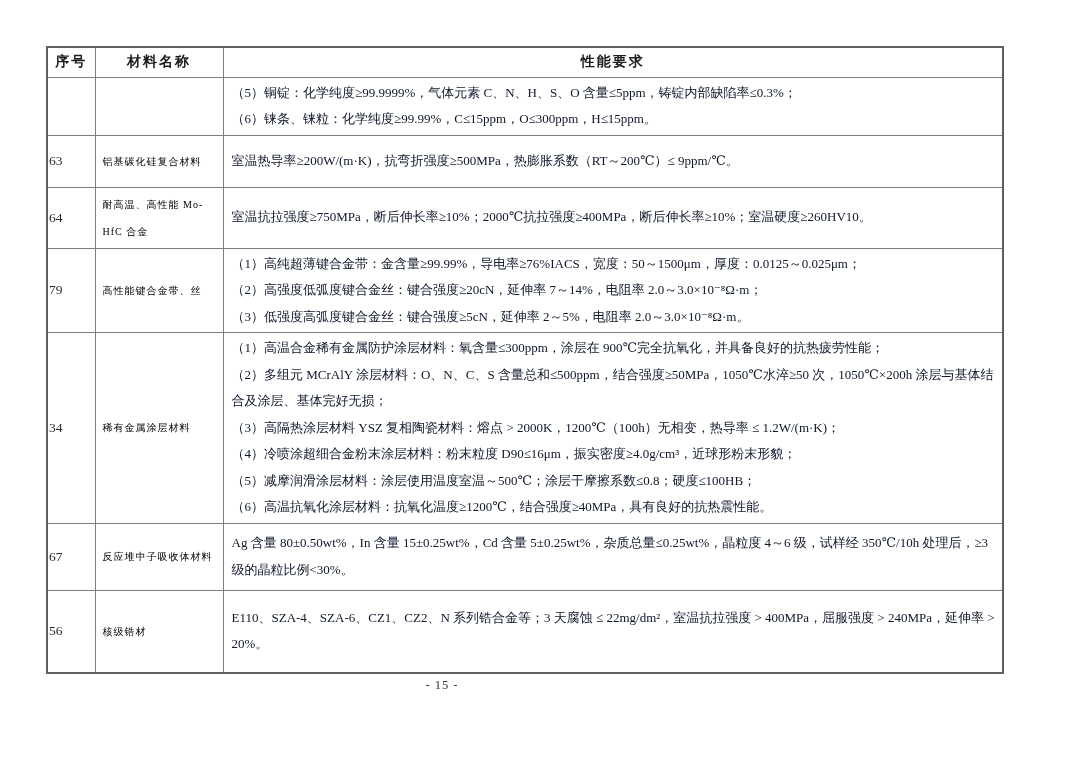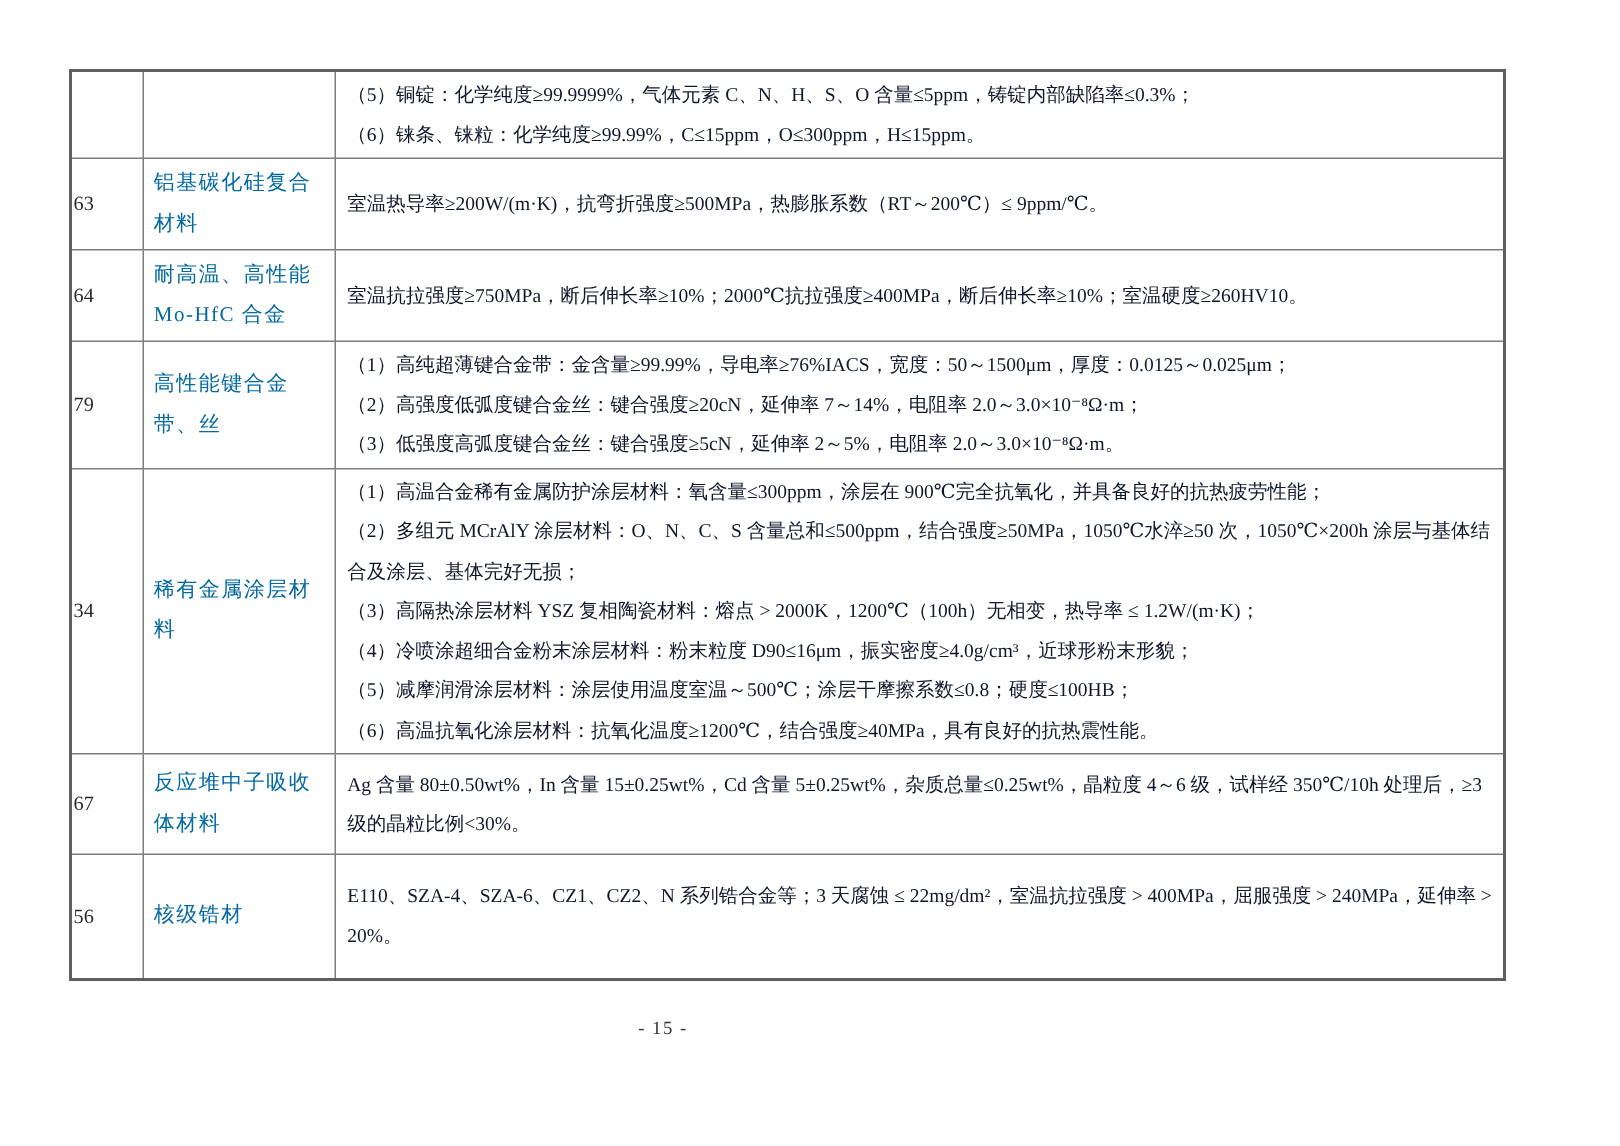--- a/index.html
+++ b/index.html
@@ -35,22 +35,22 @@
 
   th{
     font-family:"Liberation Sans","DejaVu Sans",sans-serif;
     font-weight:bold;font-size:14px;letter-spacing:2px;
     text-align:center;color:#1e1e1e;background:#ffffff;
   }
   td.c-no{
     text-align:left;font-size:13.5px;color:#2a2a2a;
   }
   td.c-name{
-    font-size:14px;letter-spacing:1px;line-height:27px;
-    padding:3px 6px 3px 7px;color:#0369a1;text-align:left;
+    font-size:10px;letter-spacing:1px;line-height:27px;
+    padding:3px 6px 3px 7px;color:#000000;text-align:left;
   }
   td.c-req{
     font-size:13px;padding:2px 6px 2px 8px;color:#0f172a;text-align:left;
   }
   td.c-req p{margin:0;line-height:26.5px;}
 
   .page-number{
     position:absolute;top:678px;left:0;width:884px;
     text-align:center;font-size:12.5px;letter-spacing:1px;color:#333;
   }
@@ -61,20 +61,25 @@
 <div class="page">
 
   <table class="mat">
     <colgroup>
         <col class="c1">
         <col class="c2">
         <col class="c3">
       </colgroup>
 
     <tbody>
+        <tr class="hr">
+      <th>序号</th>
+      <th>材料名称</th>
+      <th>性能要求</th>
+    </tr>
 
     <tr class="r-cont">
       <td class="c-no"></td>
       <td class="c-name"></td>
       <td class="c-req">
         <p>（5）铜锭：化学纯度≥99.9999%，气体元素 C、N、H、S、O 含量≤5ppm，铸锭内部缺陷率≤0.3%；</p>
         <p>（6）铼条、铼粒：化学纯度≥99.99%，C≤15ppm，O≤300ppm，H≤15ppm。</p>
       </td>
     </tr>
 

